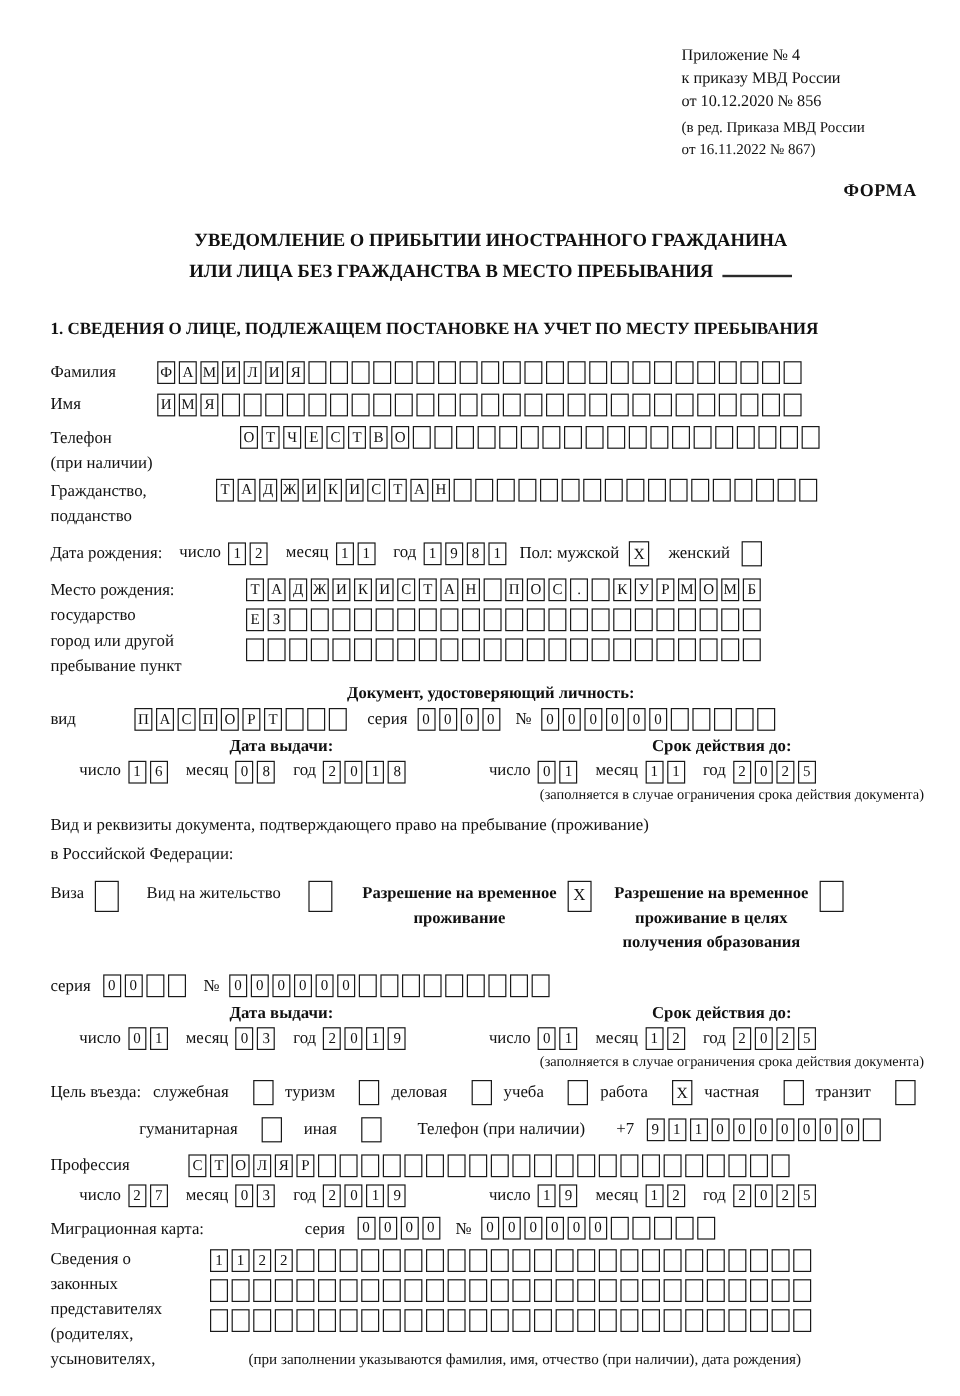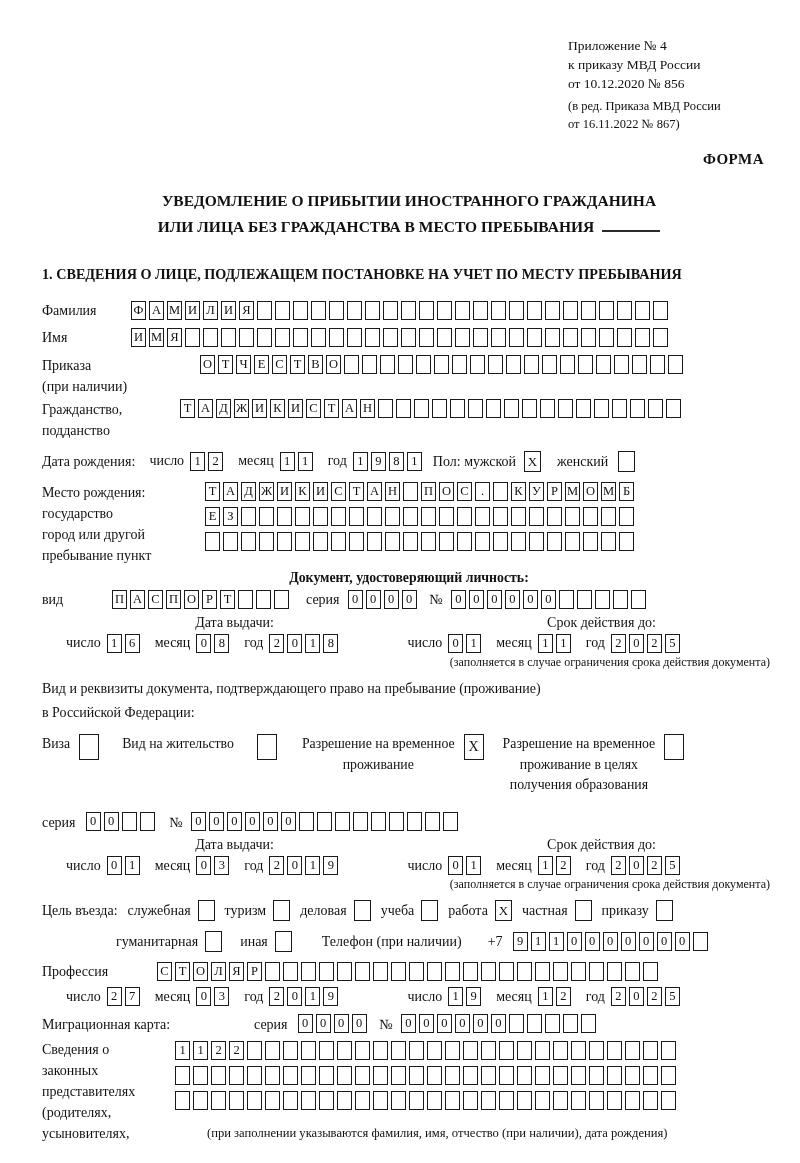--- a/index.html
+++ b/index.html
@@ -35,39 +35,39 @@
   .w-name { width:89px; }
   .w-patro { width:158px; }
   .w-cit { width:138px; }
   .w-place { width:163px; }
   .w-prof { width:115px; }
   .w-mig { width:212px; }
   .w-rep { width:133px; }
   .w-kind { width:70px; }
 
   
-  .hdrrow { display:flex; font-size:14px; margin:2px 0 3px 0; }
+  .hdrrow { display:flex; font-size:14px; margin:2px 0 3px 0;font-weight:bold; }
   .hdr-left { width:385px; text-align:center; }
   .hdr-right { flex:1; text-align:center; }
   .daterow { display:flex; align-items:center; margin-bottom:2px; }
   .dgroup { display:flex; align-items:center; }
   .dgroup .lbl { margin-right:6px; padding-top:0; }
   .dgroup .cells { margin-right:12px; }
   .dr-left { margin-left:24px; }
   .dr-right { margin-left:54px; }
   .note { text-align:right; font-size:12px; margin:1px 6px 8px 0; }
 
   .plain { font-size:14px; line-height:1.55; }
   .visa-row { display:flex; align-items:flex-start; margin:10px 0 16px 0; gap:9px; }
   .visa-item { display:flex; align-items:flex-start; gap:9px; }
   .visa-text { font-size:13.8px; text-align:center; line-height:1.5; }
-  .visa-text span { display:block; }
+  .visa-text span { display:block;font-weight:bold; }
 
   .purpose-row { display:flex; align-items:center; gap:10px; font-size:14px; margin-bottom:10px; flex-wrap:nowrap; }
-  .purpose-row .pair { display:flex; align-items:center; gap:7px; }
+  .purpose-row .pair { display:flex; align-items:center; gap:20px; }
   .indent2 { margin-left:74px; }
   .phone-cells { display:flex; }
 
   .final-note { font-size:12.6px; margin:10px 0 0 174px; }
 </style>
 </head>
 <body>
 
 <div class="page">
 
@@ -159,21 +159,21 @@
           <span class="cell"></span>
           <span class="cell"></span>
           <span class="cell"></span>
           <span class="cell"></span>
           <span class="cell"></span>
         </div>
     </div>
 
     <div class="row" style="margin-bottom:2px">
       <div class="lblblock w-patro">
-        <span>Приказа</span>
+        <span>Телефон</span>
         <span>(при наличии)</span>
       </div>
       <div class="cells">
           <span class="cell">О</span>
           <span class="cell">Т</span>
           <span class="cell">Ч</span>
           <span class="cell">Е</span>
           <span class="cell">С</span>
           <span class="cell">Т</span>
           <span class="cell">В</span>
@@ -561,21 +561,21 @@
       </div>
       <div class="pair">
         <span>работа</span>
         <span class="cbox">X</span>
       </div>
       <div class="pair">
         <span>частная</span>
         <span class="cbox"></span>
       </div>
       <div class="pair">
-        <span>приказу</span>
+        <span>транзит</span>
         <span class="cbox"></span>
       </div>
     </div>
 
     <div class="purpose-row indent2">
       <div class="pair">
         <span>гуманитарная</span>
         <span class="cbox"></span>
       </div>
       <div class="pair" style="margin-left:8px">

